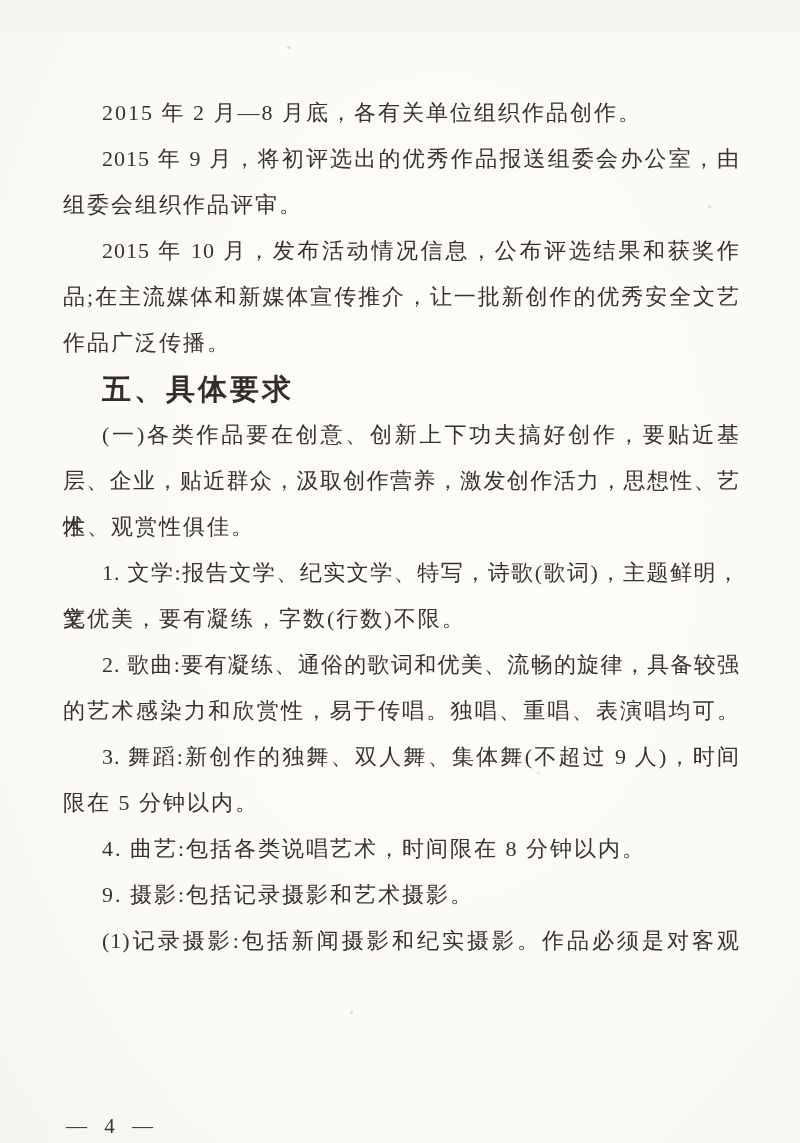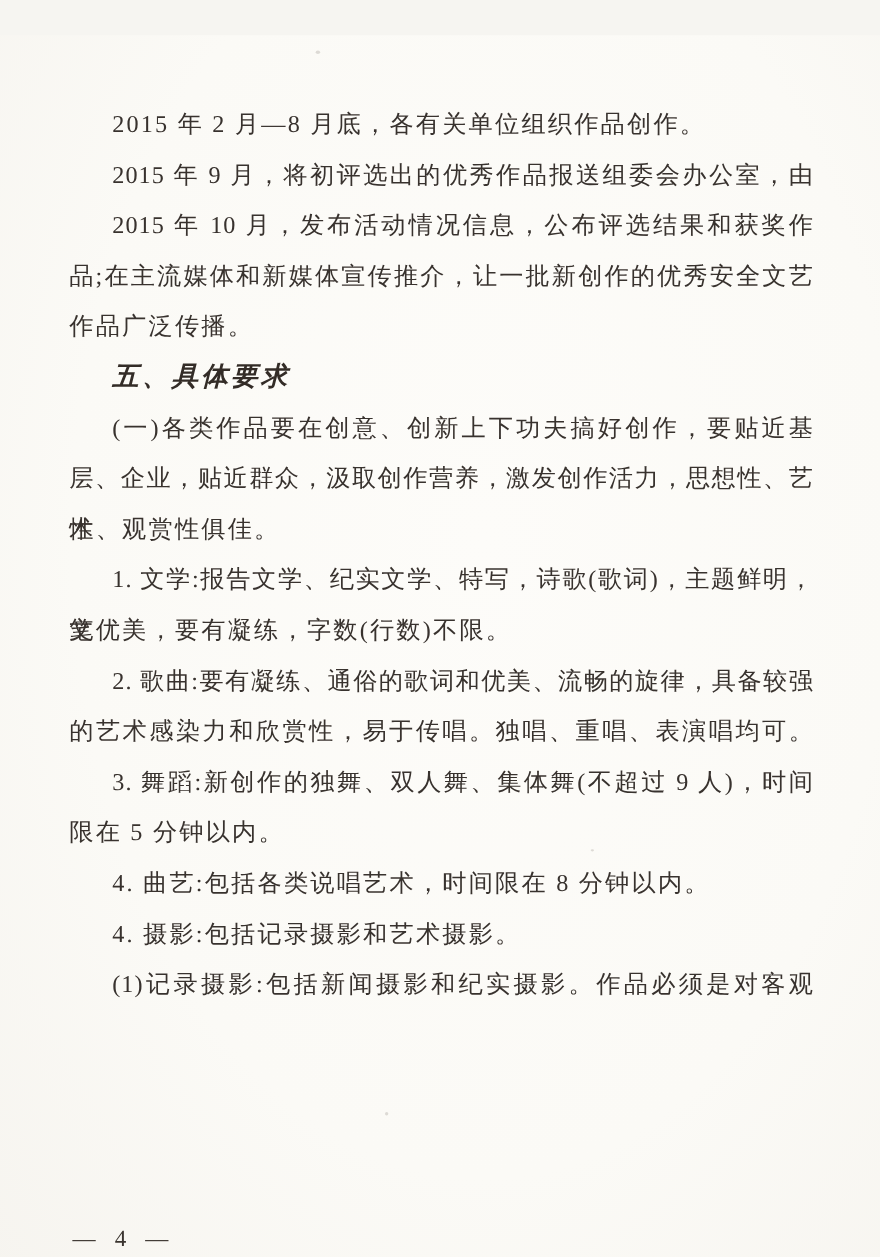--- a/index.html
+++ b/index.html
@@ -39,24 +39,23 @@
     text-align: justify;
     text-align-last: justify;
     letter-spacing: 1px;
   }
   .line.indent {
     text-indent: 39px;
   }
   .line.heading {
     font-family: "Liberation Sans", "DejaVu Sans", sans-serif;
     font-weight: bold;
-    font-size: 24px;
+    font-size: 29px;
     letter-spacing: 3px;
     color: #332c27;
-    font-style: italic;
   }
   .footer {
     position: absolute;
     left: 66px;
     top: 1082px;
     font-size: 21px;
     letter-spacing: 1px;
     word-spacing: 10px;
     color: #3a342f;
   }
@@ -67,35 +66,36 @@
     opacity: 0.45;
   }
 </style>
 </head>
 <body>
 
 <div class="page">
   <div class="doc-body" id="doc-body">
       <div class="line indent">2015 年 2 月—8 月底，各有关单位组织作品创作。</div>
       <div class="line indent fill">2015 年 9 月，将初评选出的优秀作品报送组委会办公室，由</div>
+      <div class="line">组委会组织作品评审。</div>
       <div class="line indent fill">2015 年 10 月，发布活动情况信息，公布评选结果和获奖作</div>
       <div class="line fill">品;在主流媒体和新媒体宣传推介，让一批新创作的优秀安全文艺</div>
       <div class="line">作品广泛传播。</div>
       <div class="line indent heading">五、具体要求</div>
       <div class="line indent fill">(一)各类作品要在创意、创新上下功夫搞好创作，要贴近基</div>
       <div class="line fill">层、企业，贴近群众，汲取创作营养，激发创作活力，思想性、艺术</div>
       <div class="line">性、观赏性俱佳。</div>
       <div class="line indent fill">1. 文学:报告文学、纪实文学、特写，诗歌(歌词)，主题鲜明，文</div>
       <div class="line">笔优美，要有凝练，字数(行数)不限。</div>
       <div class="line indent fill">2. 歌曲:要有凝练、通俗的歌词和优美、流畅的旋律，具备较强</div>
       <div class="line fill">的艺术感染力和欣赏性，易于传唱。独唱、重唱、表演唱均可。</div>
       <div class="line indent fill">3. 舞蹈:新创作的独舞、双人舞、集体舞(不超过 9 人)，时间</div>
       <div class="line">限在 5 分钟以内。</div>
       <div class="line indent">4. 曲艺:包括各类说唱艺术，时间限在 8 分钟以内。</div>
-      <div class="line indent">4. 摄影:包括记录摄影和艺术摄影。</div>
+      <div class="line indent">9. 摄影:包括记录摄影和艺术摄影。</div>
       <div class="line indent fill">(1)记录摄影:包括新闻摄影和纪实摄影。作品必须是对客观</div>
     </div>
 
   <div class="footer">
     <span>— 4 —</span>
   </div>
 
   <div class="speck" style="left:287px; top:14px; width:4px; height:3px;"></div>
   <div class="speck" style="left:708px; top:173px; width:3px; height:3px;"></div>
   <div class="speck" style="left:537px; top:740px; width:3px; height:2px;"></div>

